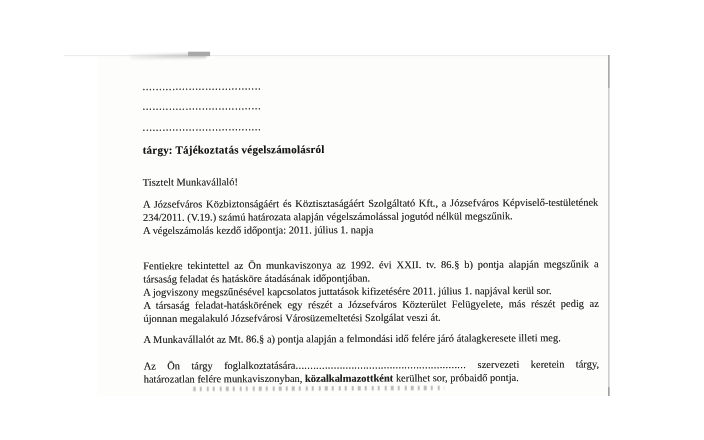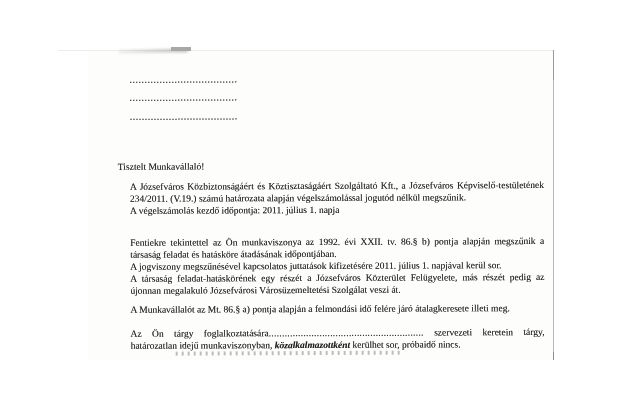--- a/index.html
+++ b/index.html
@@ -95,21 +95,21 @@
     position: absolute;
     left: 130px; top: 131px;
     font-size: 10px;
     font-weight: bold;
     letter-spacing: 0.2px;
     color: #151515;
     white-space: nowrap;
   }
   .salutation {
     position: absolute;
-    left: 118px; top: 161px;
+    left: 130px; top: 161px;
     font-size: 9.5px;
     white-space: nowrap;
   }
   .para {
     position: absolute;
     left: 130px;
     width: 414px;
     font-size: 9.5px;
     line-height: 12px;
     text-align: justify;
@@ -126,21 +126,20 @@
   .para-employment .line1 {
     text-align: justify;
     text-align-last: justify;
   }
   .para-employment .line2 {
     text-align: left;
   }
   .leader-dots { letter-spacing: 0.3px; }
   .emph {
     font-weight: bold;
-    font-style: italic;
   }
   .ghost-line {
     position: absolute;
     left: 175px; top: 351px;
     width: 228px; height: 4px;
     background: repeating-linear-gradient(90deg,
       rgba(110,110,110,0.45) 0 2px,
       rgba(110,110,110,0) 2px 6px);
     filter: blur(0.6px);
   }
@@ -155,37 +154,38 @@
   <div class="right-edge"></div>
   <div class="smudge-a"></div>
   <div class="smudge-b"></div>
 
   <div class="content">
 
     <div class="dotline dotline-1">....................................</div>
     <div class="dotline dotline-2">....................................</div>
     <div class="dotline dotline-3">....................................</div>
 
+    <div class="subject">tárgy: Tájékoztatás végelszámolásról</div>
 
     <div class="salutation">Tisztelt Munkavállaló!</div>
 
     <div class="para para-liquidation">
       <div>A Józsefváros Közbiztonságáért és Köztisztaságáért Szolgáltató Kft., a Józsefváros Képviselő-testületének 234/2011. (V.19.) számú határozata alapján végelszámolással jogutód nélkül megszűnik.</div>
       <div>A végelszámolás kezdő időpontja: 2011. július 1. napja</div>
     </div>
 
     <div class="para para-termination">
       <div>Fentiekre tekintettel az Ön munkaviszonya az 1992. évi XXII. tv. 86.§ b) pontja alapján megszűnik a társaság feladat és hatásköre átadásának időpontjában.</div>
       <div>A jogviszony megszűnésével kapcsolatos juttatások kifizetésére 2011. július 1. napjával kerül sor.</div>
       <div>A társaság feladat-hatáskörének egy részét a Józsefváros Közterület Felügyelete, más részét pedig az újonnan megalakuló Józsefvárosi Városüzemeltetési Szolgálat veszi át.</div>
     </div>
 
     <div class="para para-severance">A Munkavállalót az Mt. 86.§ a) pontja alapján a felmondási idő felére járó átalagkeresete illeti meg.</div>
 
     <div class="para para-employment">
       <div class="line1"><span>Az Ön tárgy foglalkoztatására</span><span class="leader-dots">..........................................................</span><span> szervezeti keretein tárgy,</span></div>
-      <div class="line2"><span>határozatlan idejű munkaviszonyban, </span><span class="emph">közalkalmazottként</span><span> kerülhet sor, próbaidő nincs.</span></div>
+      <div class="line2"><span>határozatlan felére munkaviszonyban, </span><span class="emph">közalkalmazottként</span><span> kerülhet sor, próbaidő pontja.</span></div>
     </div>
 
     <div class="ghost-line"></div>
 
   </div>
 </div>
 
 </body></html>

